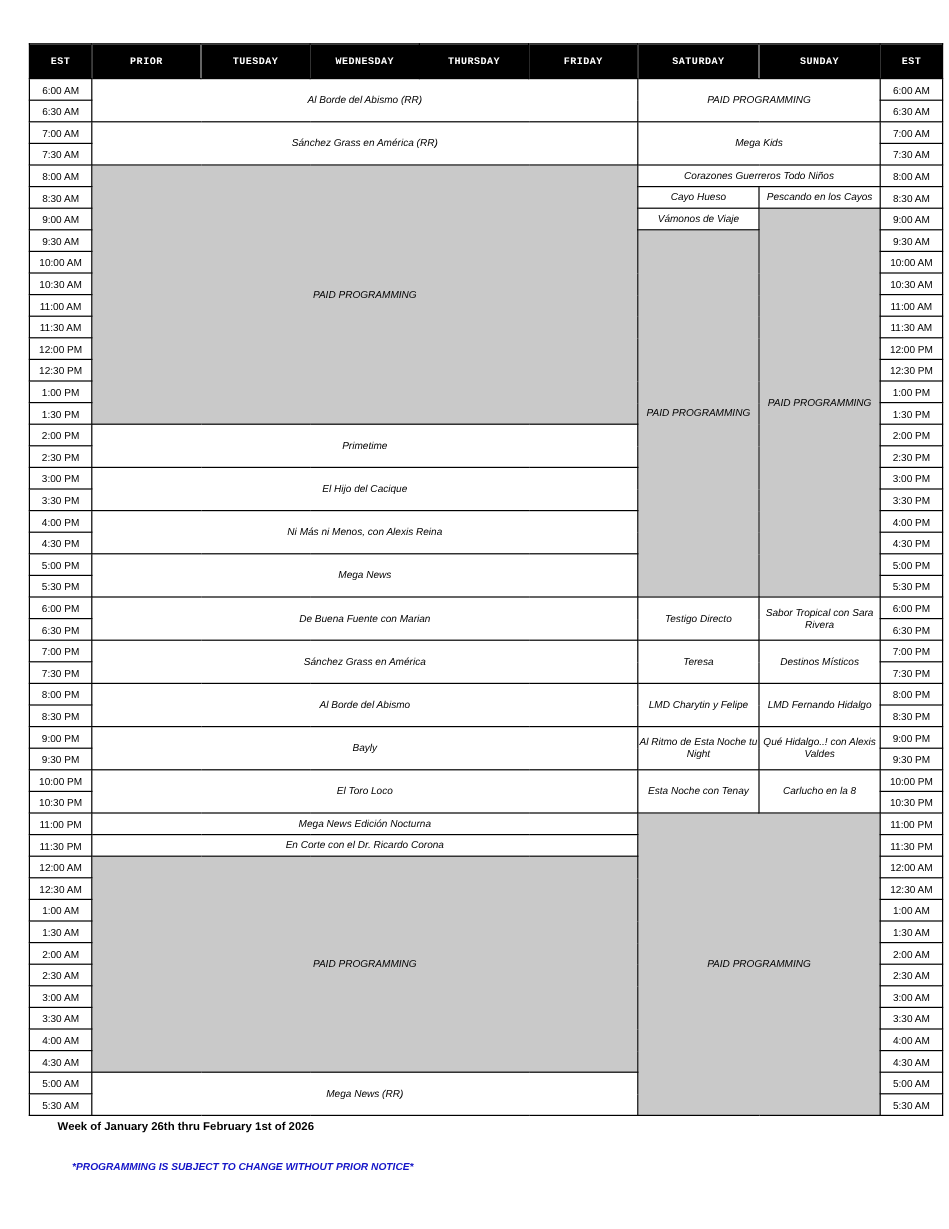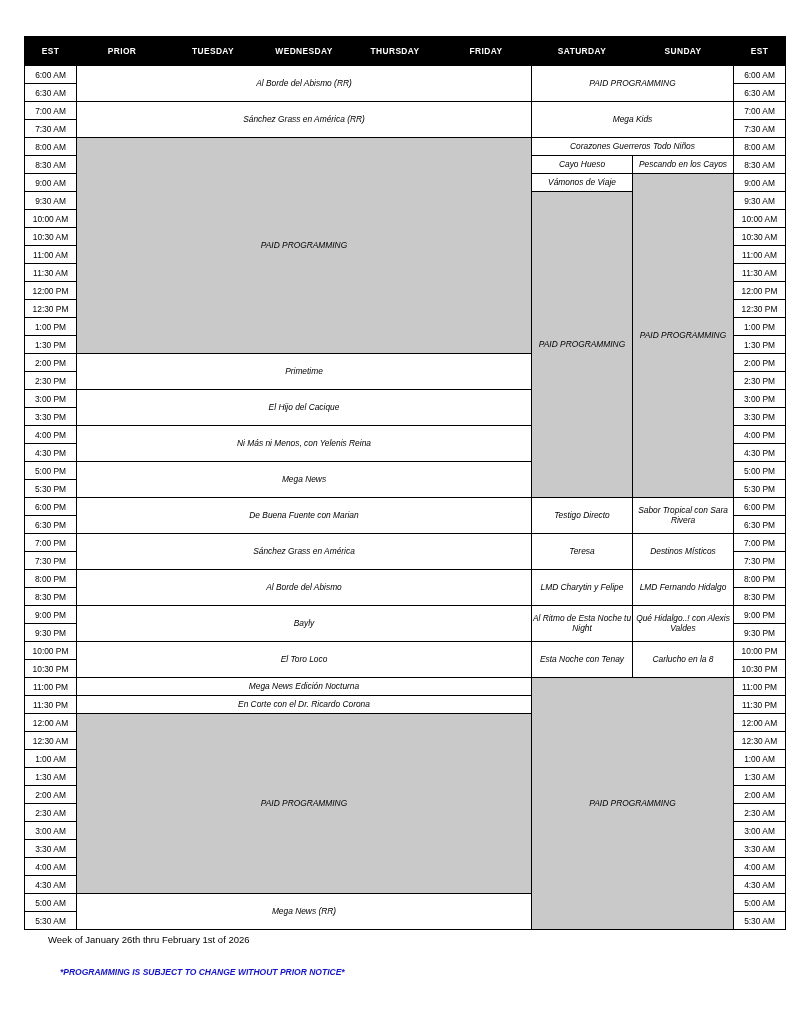--- a/index.html
+++ b/index.html
@@ -42,20 +42,21 @@
     vertical-align: middle;
     overflow: hidden;
   }
   thead th {
     background: #000;
     color: #fff;
     font-weight: bold;
     font-size: 8.4px;
     height: 28px;
     letter-spacing: 0.4px;
+    font-family: Liberation Mono, monospace;
   }
   td.time {
     width: 52px;
     height: 17px;
     font-size: 8.4px;
     font-weight: normal;
     background: #fff;
     white-space: nowrap;
   }
   td.show {
@@ -68,20 +69,21 @@
     background: #c9c9c9;
     font-style: italic;
     font-size: 9px;
     line-height: 1.2;
     padding: 1px 2px;
   }
   .footnote {
     font-size: 9.5px;
     margin: 4px 0 14px 24px;
     color: #000;
+    font-weight: bold;
   }
   .notice {
     font-size: 8.5px;
     font-weight: bold;
     font-style: italic;
     color: #1414c8;
     margin: 22px 0 0 36px;
   }
   col.c-time { width: 52px; }
   col.c-day  { width: 91px; }
@@ -207,21 +209,21 @@
           <td class="time">3:00 PM</td>
           <td class="show" colspan="5" rowspan="2">El Hijo del Cacique</td>
           <td class="time">3:00 PM</td>
         </tr>
         <tr>
           <td class="time">3:30 PM</td>
           <td class="time">3:30 PM</td>
         </tr>
         <tr>
           <td class="time">4:00 PM</td>
-          <td class="show" colspan="5" rowspan="2">Ni Más ni Menos, con Yelenis Reina</td>
+          <td class="show" colspan="5" rowspan="2">Ni Más ni Menos, con Alexis Reina</td>
           <td class="time">4:00 PM</td>
         </tr>
         <tr>
           <td class="time">4:30 PM</td>
           <td class="time">4:30 PM</td>
         </tr>
         <tr>
           <td class="time">5:00 PM</td>
           <td class="show" colspan="5" rowspan="2">Mega News</td>
           <td class="time">5:00 PM</td>

